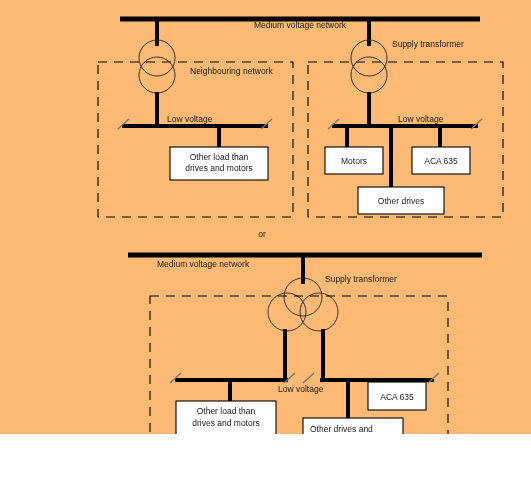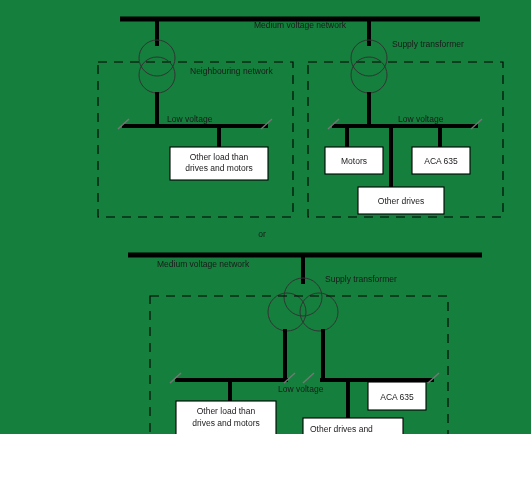--- a/index.html
+++ b/index.html
@@ -8,21 +8,21 @@
     background: #ffffff;
   }
   body {
     font-family: "Liberation Sans", sans-serif;
     color: #1a1a1a;
   }
   #page {
     position: relative;
     width: 531px;
     height: 434px;
-    background: #15803d;
+    background: #fdba74;
     overflow: hidden;
   }
   .diagram-svg {
     position: absolute;
     top: 0;
     left: 0;
     width: 531px;
     height: 485px;
   }
   .lbl {

